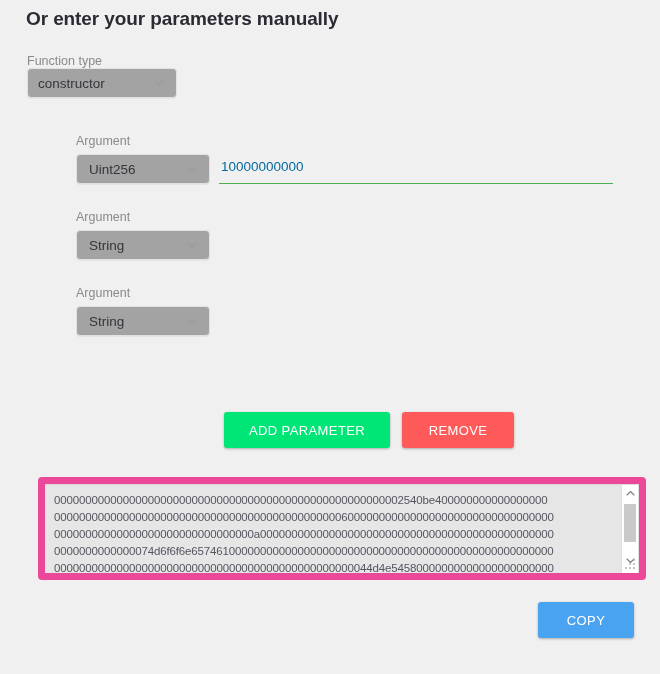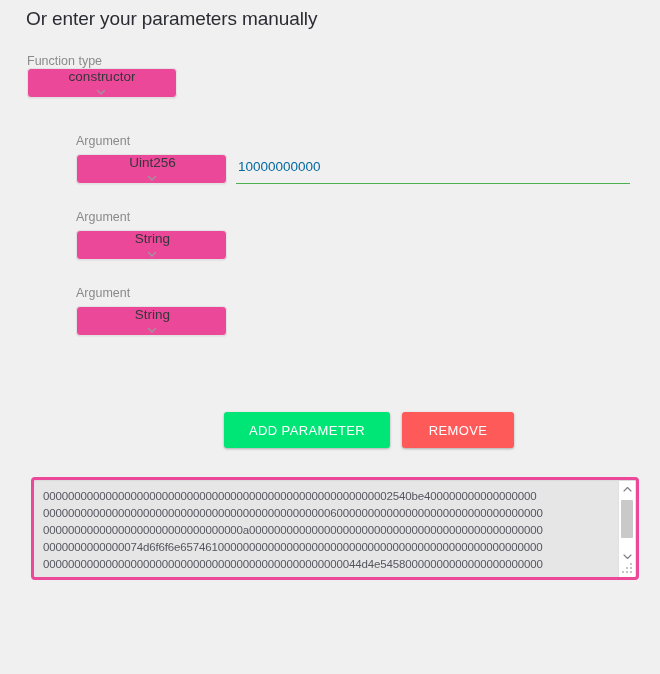--- a/index.html
+++ b/index.html
@@ -12,68 +12,67 @@
   }
   .page {
     position: relative;
     width: 660px; height: 674px;
     background: #f0f0f0;
   }
   .page-title {
     position: absolute;
     left: 26px; top: 8px;
     font-size: 19px;
-    font-weight: normal;
+    font-weight: bold;
     color: #2b2b33;
     letter-spacing: -0.1px;
   }
 
   
   .fn-block { position: absolute; left: 27px; top: 54px; }
   .field-label {
     font-size: 12.5px;
     color: #8a8a8a;
     display: block;
     margin-bottom: 0;
     font-weight: normal;
   }
   .select-box {
     position: relative;
     width: 150px;
     height: 30px;
-    background: #ec4899;
+    background: #a3a3a3;
     border: 1px solid #e2e2e2;
     border-radius: 4px;
     box-shadow: 0 1px 1px rgba(0,0,0,0.05);
     display: flex;
     align-items: center;
     padding: 0 10px;
     cursor: pointer;
-    flex-direction: column;
   }
   .select-box .sel-value {
     font-size: 13.5px;
     color: #35353b;
     flex: 1;
     white-space: nowrap;
     overflow: hidden;
   }
   .chev {
     width: 10px; height: 10px;
     flex: 0 0 auto;
     margin-right: 2px;
   }
   .chev svg { display: block; }
 
   
   .args { position: absolute; left: 76px; top: 134px; width: 560px; }
   .arg-row { position: relative; height: 76px; }
   .arg-row .field-label { margin-bottom: 6px; }
   .arg-inner { display: flex; align-items: flex-start; }
-  .arg-select { width: 151px; padding-left: 12px; }
+  .arg-select { width: 134px; padding-left: 12px; }
   .arg-input-wrap {
     margin-left: 9px;
     width: 394px;
     position: relative;
   }
   .arg-input {
     width: 100%;
     height: 30px;
     border: none;
     border-bottom: 1.5px solid #4caf50;
@@ -111,24 +110,24 @@
   .btn-copy {
     background: #4aa3f0;
     width: 96px; height: 36px;
     position: absolute;
     right: 26px; top: 602px;
   }
 
   
   .out-wrap {
     position: absolute;
-    left: 31px; top: 477px;
+    left: 38px; top: 477px;
     width: 608px; height: 103px;
     background: #e6e6e6;
-    border: 3px solid #ec4899;
+    border: 7px solid #ec4899;
     border-radius: 4px;
     box-shadow: inset 0 1px 2px rgba(0,0,0,0.06);
     overflow: hidden;
   }
   .out-text {
     position: absolute;
     left: 9px; top: 8px;
     width: 578px;
     height: 88px;
     font-family: "Liberation Sans", sans-serif;
@@ -272,14 +271,15 @@
     <div class="resize-grip">
       <i style="left:8px; top:0px;"></i>
       <i style="left:4px; top:4px;"></i>
         <i style="left:8px; top:4px;"></i>
       <i style="left:0px; top:8px;"></i>
         <i style="left:4px; top:8px;"></i>
         <i style="left:8px; top:8px;"></i>
     </div>
   </div>
 
+  <button class="btn btn-copy">COPY</button>
 
 </div>
 
 </body></html>

